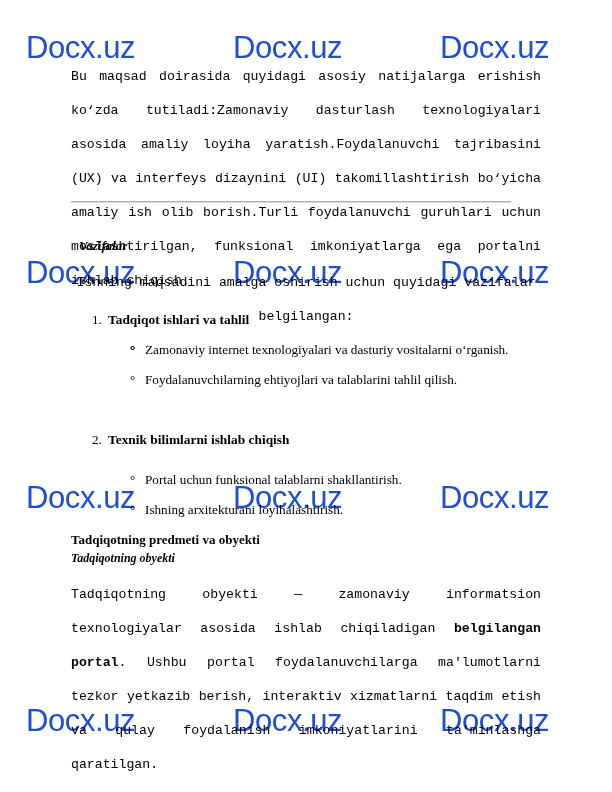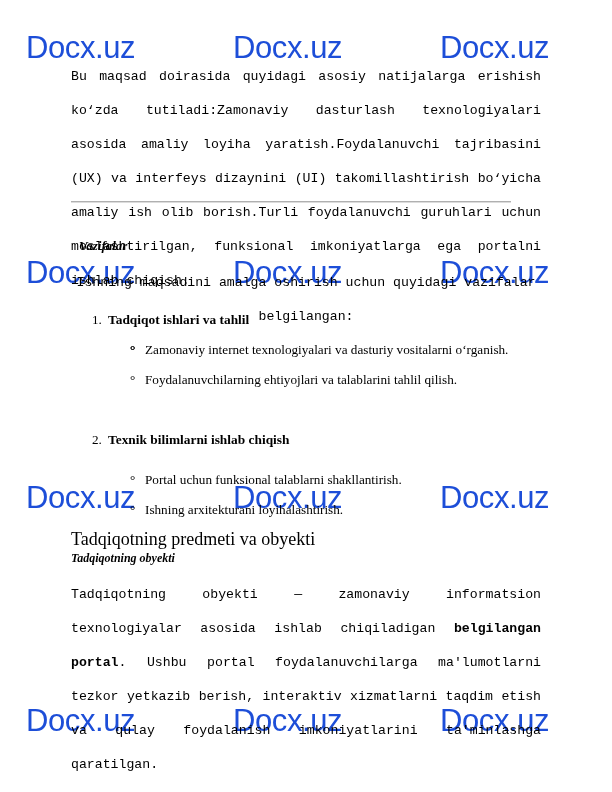--- a/index.html
+++ b/index.html
@@ -78,22 +78,22 @@
   }
 
   h3.sec-italic {
     margin: 8px;
     font-size: 13px;
     font-weight: bold;
     font-style: italic;
     line-height: 20px;
   }
   .sec-bold {
-    font-size: 18px;
-    font-weight: normal;
+    font-size: 13px;
+    font-weight: bold;
     line-height: 19px;
   }
   .sec-bold-italic {
     font-size: 12px;
     font-weight: bold;
     font-style: italic;
     line-height: 19px;
   }
 
   ol.num-list {

